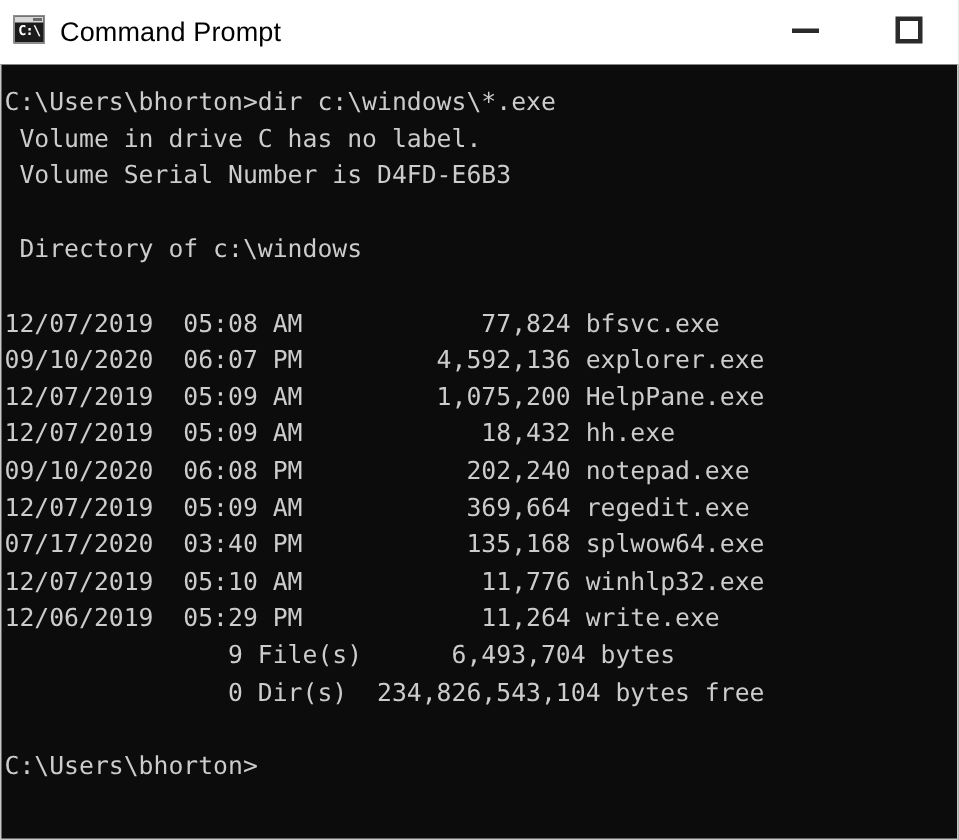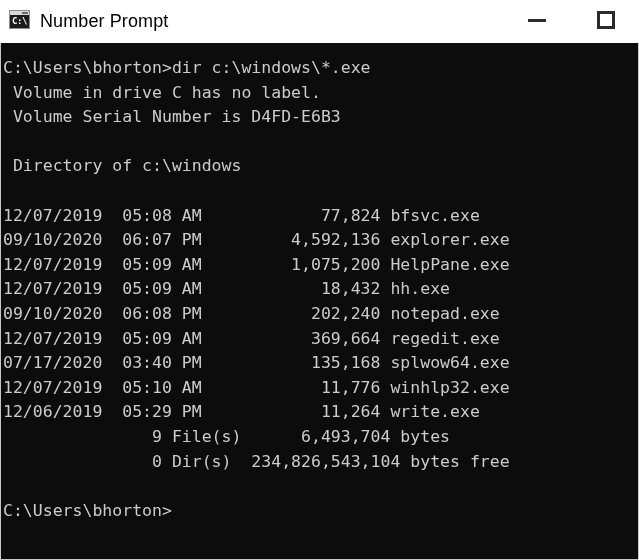--- a/index.html
+++ b/index.html
@@ -159,21 +159,21 @@
 
 <div id="window">
 
   <div id="titlebar">
 
     <div id="app-icon">
       <div class="icon-titlestrip"></div>
       <div class="icon-glyph">C:\</div>
     </div>
 
-    <div id="title-text">Number Prompt</div>
+    <div id="title-text">Command Prompt</div>
 
     <button class="winbtn" id="btn-minimize">
       <span class="dash"></span>
     </button>
 
     <button class="winbtn" id="btn-maximize">
       <span class="square"></span>
     </button>
 
   </div>

